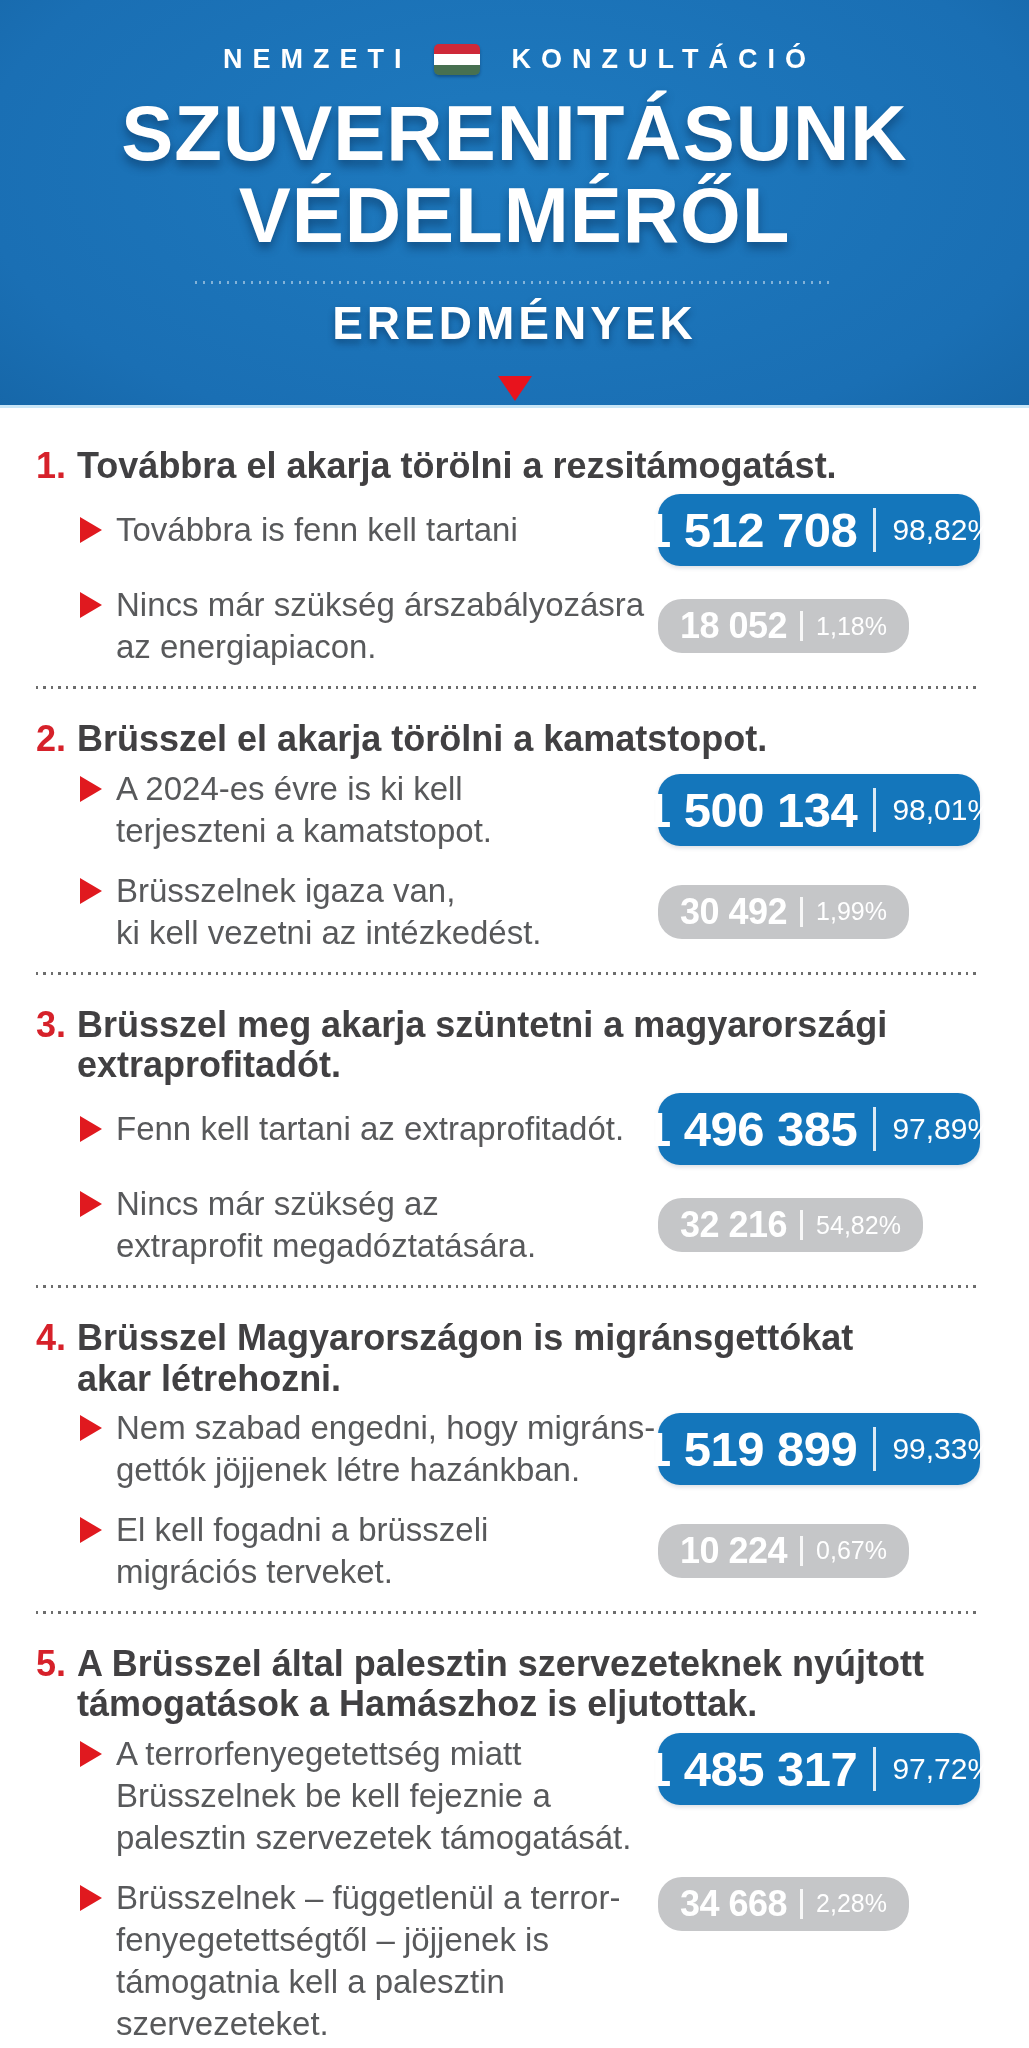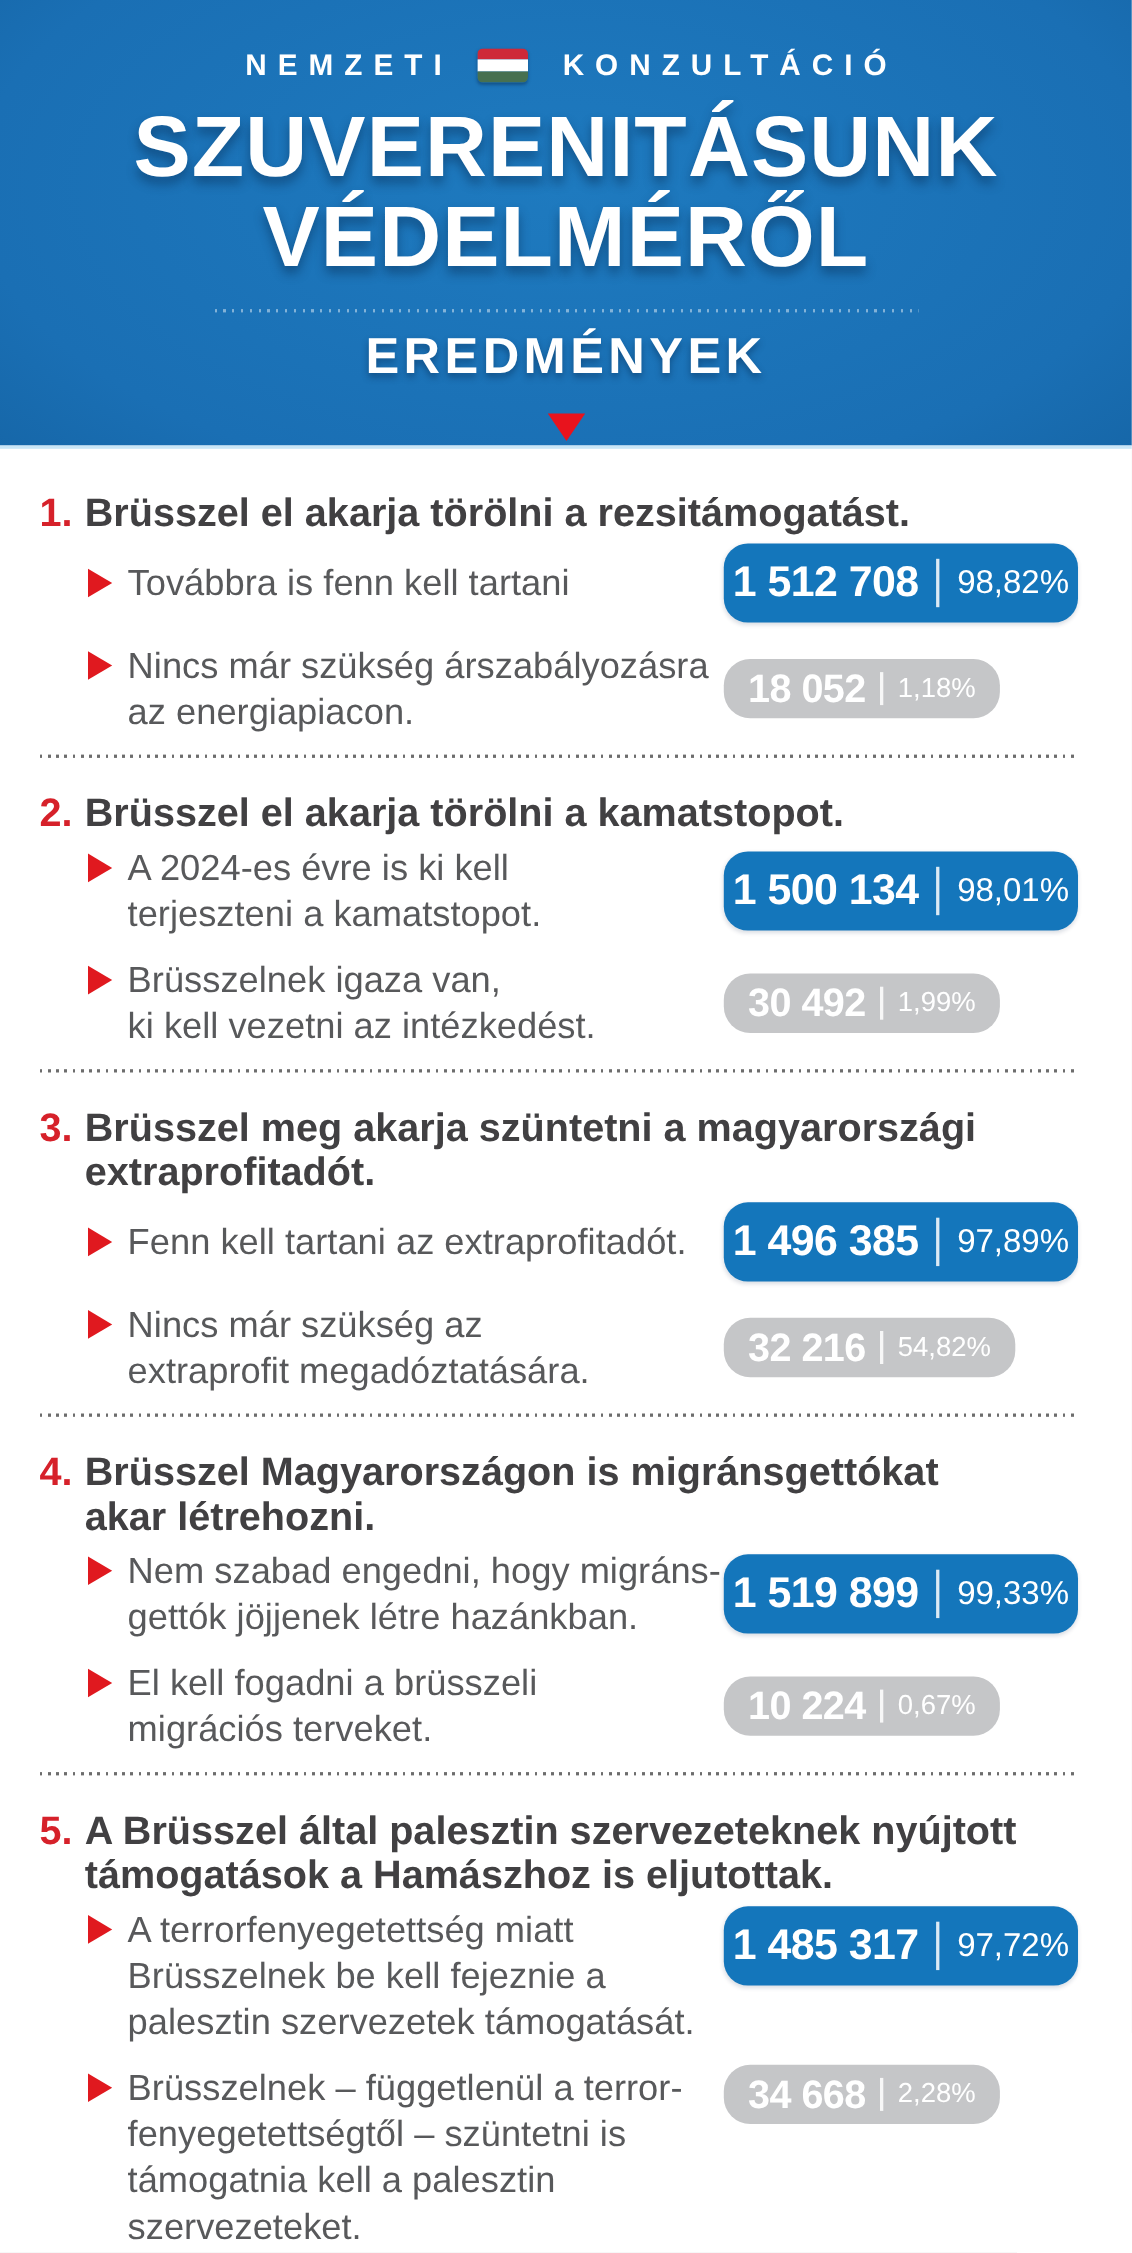--- a/index.html
+++ b/index.html
@@ -44,21 +44,21 @@
   .row.top{align-items:flex-start;}
   .btwrap{flex:1 1 auto;display:flex;align-items:flex-start;min-width:0;}
   .btri{flex:0 0 auto;width:0;height:0;border-left:22px solid #e0191f;border-top:13px solid transparent;border-bottom:13px solid transparent;margin:8px 14px 0 0;}
   .btext{font-size:33px;line-height:42px;color:#58595b;}
   .pill-col{flex:0 0 322px;display:flex;align-items:center;}
   .row.top .pill-col{align-items:flex-start;}
   .pill{display:inline-flex;align-items:center;justify-content:center;color:#fff;white-space:nowrap;}
   .pill.blue{width:322px;height:72px;border-radius:22px;background:#1476bb;box-shadow:0 2px 4px rgba(0,30,70,.15);}
   .pill.gray{height:54px;border-radius:24px;background:#c5c6c8;padding:0 22px;}
   .pill .pv{font-weight:bold;}
-  .pill.blue .pv{font-size:39px;letter-spacing:-0.5px;text-align:center;}
+  .pill.blue .pv{font-size:49px;letter-spacing:-0.5px;text-align:center;}
   .pill.gray .pv{font-size:36px;letter-spacing:-0.5px;}
   .pdiv{background:rgba(255,255,255,.85);flex:0 0 auto;}
   .pill.blue .pdiv{width:3px;height:44px;margin:0 16px;}
   .pill.gray .pdiv{width:3px;height:30px;margin:0 13px;}
   .pill.blue .pp{font-size:30px;font-weight:normal;}
   .pill.gray .pp{font-size:25px;font-weight:normal;}
   .sep{height:3px;margin:2px 0 30px 0;background:repeating-linear-gradient(90deg,#6d6d6d 0 2.5px, transparent 2.5px 7.5px);}
 </style>
 </head>
 <body>
@@ -83,21 +83,21 @@
       <span>EREDMÉNYEK</span>
       <span class="tri-down"></span>
     </div>
     <div class="hdot bottom"></div>
   </div>
 
   <div class="content">
       <div>
         <div class="section-heading">
           <span class="num">1.</span>
-          <span><span>Brüsszel el akarja törölni a rezsitámogatást.</span></span>
+          <span><span>Továbbra el akarja törölni a rezsitámogatást.</span></span>
         </div>
         <div class="row">
           <div class="btwrap">
             <span class="btri"></span>
             <div class="btext"><span>Továbbra is fenn kell tartani</span><br></div>
           </div>
           <div class="pill-col">
             <div class="pill blue">
               <span class="pv">1 512 708</span>
               <span class="pdiv"></span>
@@ -233,21 +233,21 @@
             <div class="pill blue">
               <span class="pv">1 485 317</span>
               <span class="pdiv"></span>
               <span class="pp">97,72%</span>
             </div>
           </div>
         </div>
         <div class="row top">
           <div class="btwrap">
             <span class="btri"></span>
-            <div class="btext"><span>Brüsszelnek – függetlenül a terror-</span><br><span>fenyegetettségtől – szüntetni is</span><br><span>támogatnia kell a palesztin szervezeteket.</span></div>
+            <div class="btext"><span>Brüsszelnek – függetlenül a terror-</span><br><span>fenyegetettségtől – jöjjenek is</span><br><span>támogatnia kell a palesztin szervezeteket.</span></div>
           </div>
           <div class="pill-col">
             <div class="pill gray">
               <span class="pv">34 668</span>
               <span class="pdiv"></span>
               <span class="pp">2,28%</span>
             </div>
           </div>
         </div>
       </div>

